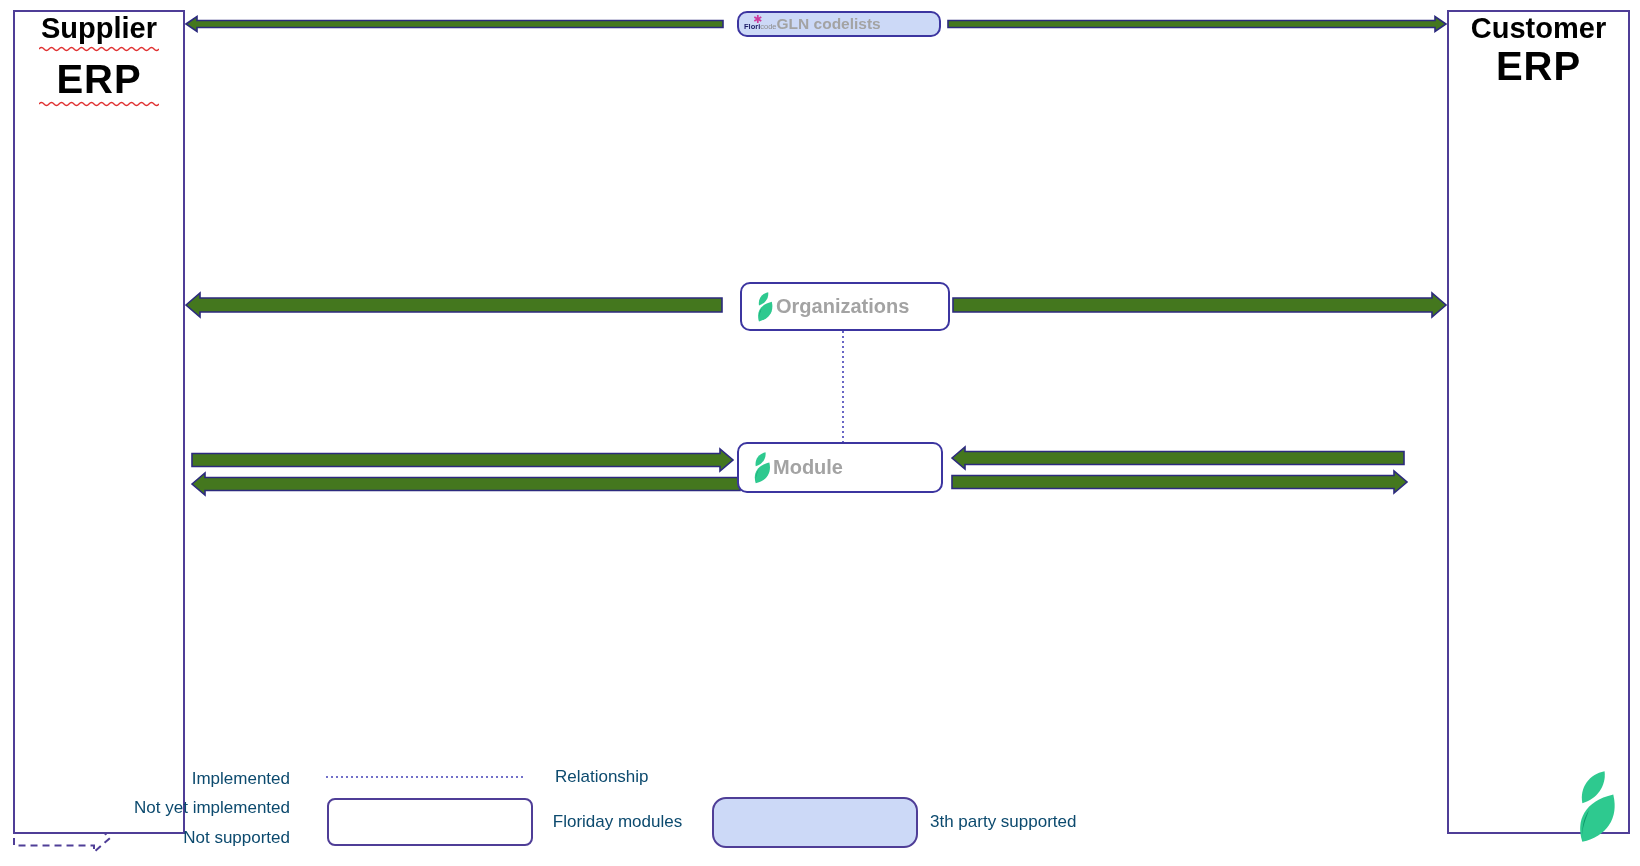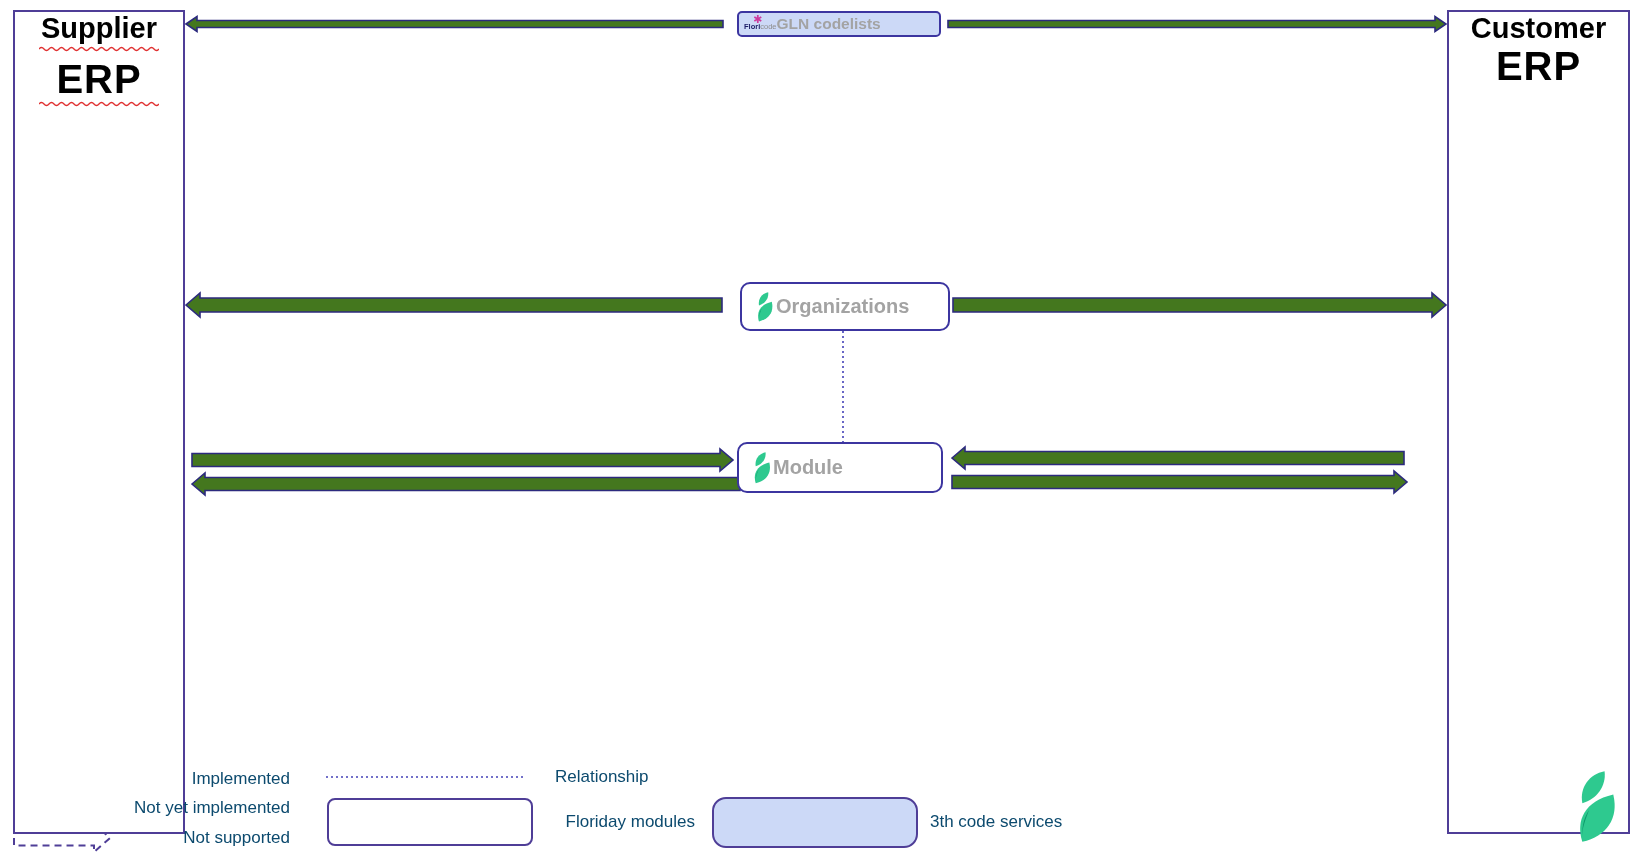--- a/index.html
+++ b/index.html
@@ -23,21 +23,21 @@
   .erp-box.customer{left:1447px;width:183px;}
   .erp-title{font-size:29px;font-weight:bold;color:#000;line-height:1.15;}
   .erp-sub{font-size:40px;font-weight:bold;color:#000;line-height:1.05;letter-spacing:1px;}
   .squiggle{display:block;margin:1px auto 6px auto;}
 
   .node{
     position:absolute;background:#fff;border:2px solid var(--node-border);
     box-sizing:border-box;display:flex;align-items:center;padding:0 8px;
   }
   .node .nlabel{flex:1;font-weight:bold;color:var(--label-gray);}
-  .node.gln{left:737px;top:11px;width:204px;height:26px;border-radius:5px;background:var(--third-party-fill);padding:0 5px;}
+  .node.gln{left:737px;top:11px;width:204px;height:26px;border-radius:10px;background:var(--third-party-fill);padding:0 5px;}
   .node.gln .nlabel{font-size:15.5px;}
   .node.orgs{left:740px;top:282px;width:210px;height:49px;border-radius:10px;}
   .node.mod{left:737px;top:442px;width:206px;height:51px;border-radius:10px;}
   .node.orgs .nlabel,.node.mod .nlabel{font-size:20px;}
 
   .floricode{position:relative;font-size:7.5px;line-height:1;white-space:nowrap;padding-top:6px;}
   .floricode .p1{color:#1c1c66;font-weight:bold;}
   .floricode .p2{color:#8d8d8d;}
   .floricode .flower{position:absolute;left:9px;top:-3px;color:#cc3a9e;font-size:11px;}
   .floricode .flower::before{content:"✱";}
@@ -118,24 +118,24 @@
     <span class="nlabel">Organizations</span>
   </div>
 
   <div class="legend-label lg-right" style="top:769px;">Implemented</div>
   <div class="legend-label lg-right" style="top:798px;">Not yet implemented</div>
   <div class="legend-label lg-right" style="top:828px;">Not supported</div>
 
   <div class="legend-label" style="left:555px;top:767px;width:170px;text-align:left;">Relationship</div>
 
   <div class="legend-box white"></div>
-  <div class="legend-label" style="left:540px;top:812px;width:155px;text-align:right;">Floriday modules</div>
+  <div class="legend-label" style="left:540px;top:812px;width:155px;text-align:center;">Floriday modules</div>
 
   <div class="legend-box blue"></div>
-  <div class="legend-label" style="left:930px;top:812px;">3th code services</div>
+  <div class="legend-label" style="left:930px;top:812px;">3th party supported</div>
 
   <svg class="footer-logo" width="58" height="90" viewBox="0 0 60 80">
     <path fill="var(--floriday-green)" d="M20,36 C17,20 27,6 43,3 C45,18 35,32 20,36 Z"></path>
     <path fill="var(--floriday-green)" d="M20,76 C13,54 22,34 52,27 C58,52 45,70 20,76 Z"></path>
     <path fill="var(--floriday-dark-green)" d="M20,76 C19,62 21,52 27,43 C21,58 19,66 20,76 Z"></path>
   </svg>
 
 </div>
 
 </body></html>

